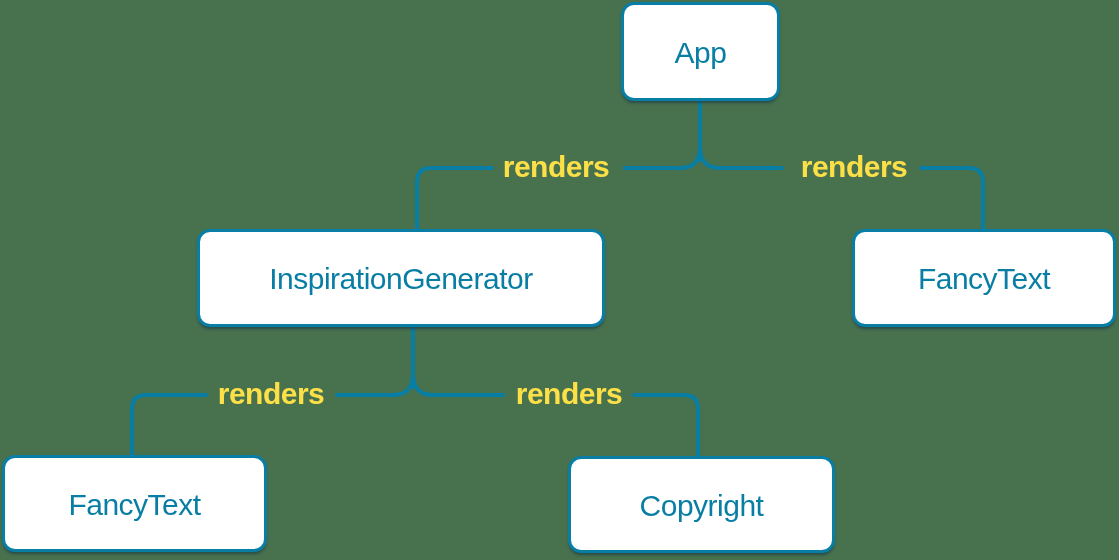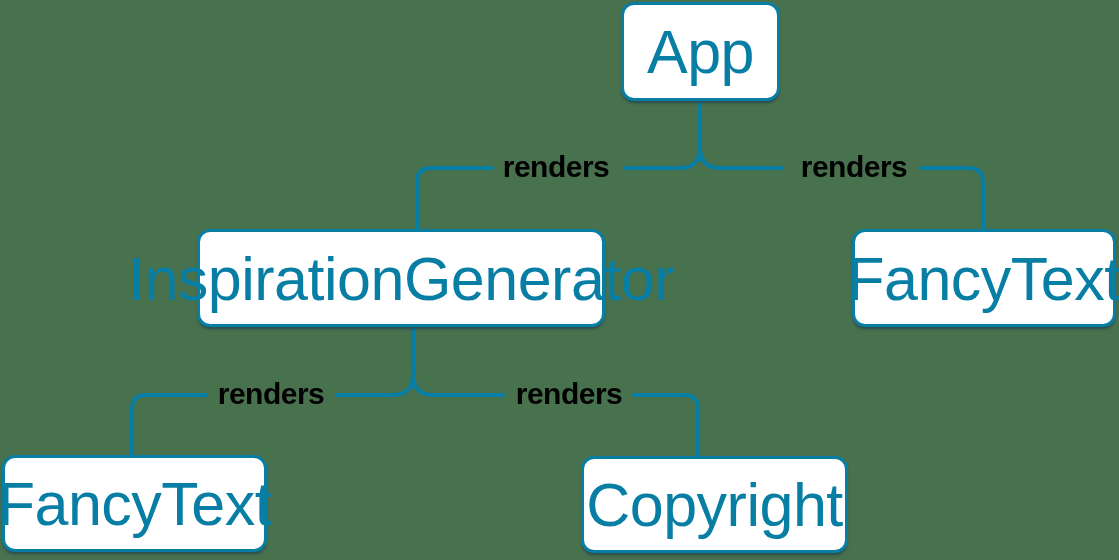--- a/index.html
+++ b/index.html
@@ -35,36 +35,36 @@
     background: #FFFFFF;
     border: 3px solid #087EA4;
     border-radius: 13px;
     display: flex;
     align-items: center;
     justify-content: center;
     box-shadow: 0 3px 3px -1px rgba(16, 44, 68, 0.55);
   }
   .node .node-label {
     color: #087EA4;
-    font-size: 61px;
+    font-size: 30px;
     font-weight: 500;
     line-height: 1;
     letter-spacing: -0.5px;
     white-space: nowrap;
     padding-top: 2px;
   }
   .node-app                  { left: 621px; top: 2px;   width: 159px; height: 99px; }
   .node-inspiration          { left: 197px; top: 229px; width: 408px; height: 98px; }
   .node-fancytext-top        { left: 852px; top: 229px; width: 264px; height: 98px; }
   .node-fancytext-bottom     { left: 2px;   top: 455px; width: 265px; height: 97px; }
-  .node-copyright            { left: 568px; top: 456px; width: 267px; height: 97px; margin-left: 13px; }
+  .node-copyright            { left: 568px; top: 456px; width: 267px; height: 97px; }
   .edge-label {
     position: absolute;
     transform: translate(-50%, -50%);
-    color: #000000;
+    color: #fde047;
     font-size: 30px;
     font-weight: 700;
     letter-spacing: -0.5px;
     line-height: 1;
     white-space: nowrap;
   }
   .edge-label-1 { left: 556px; top: 167px; }
   .edge-label-2 { left: 854px; top: 167px; }
   .edge-label-3 { left: 271px; top: 394px; }
   .edge-label-4 { left: 569px; top: 394px; }

